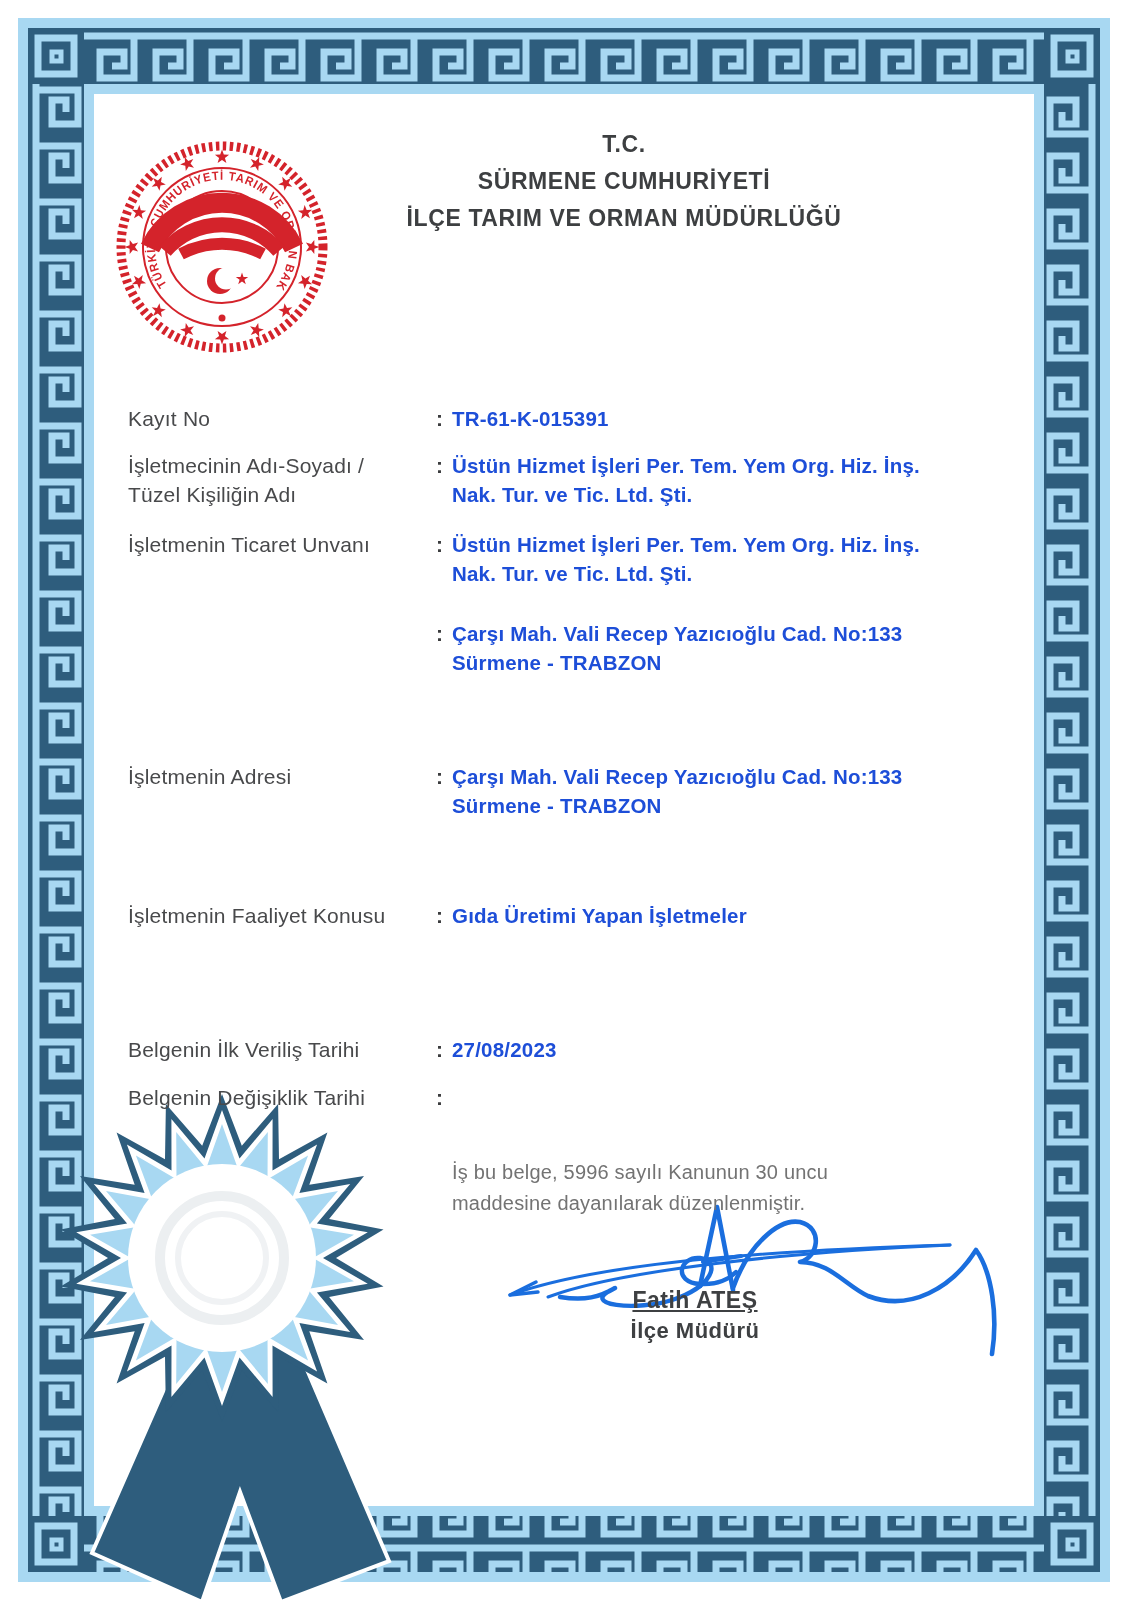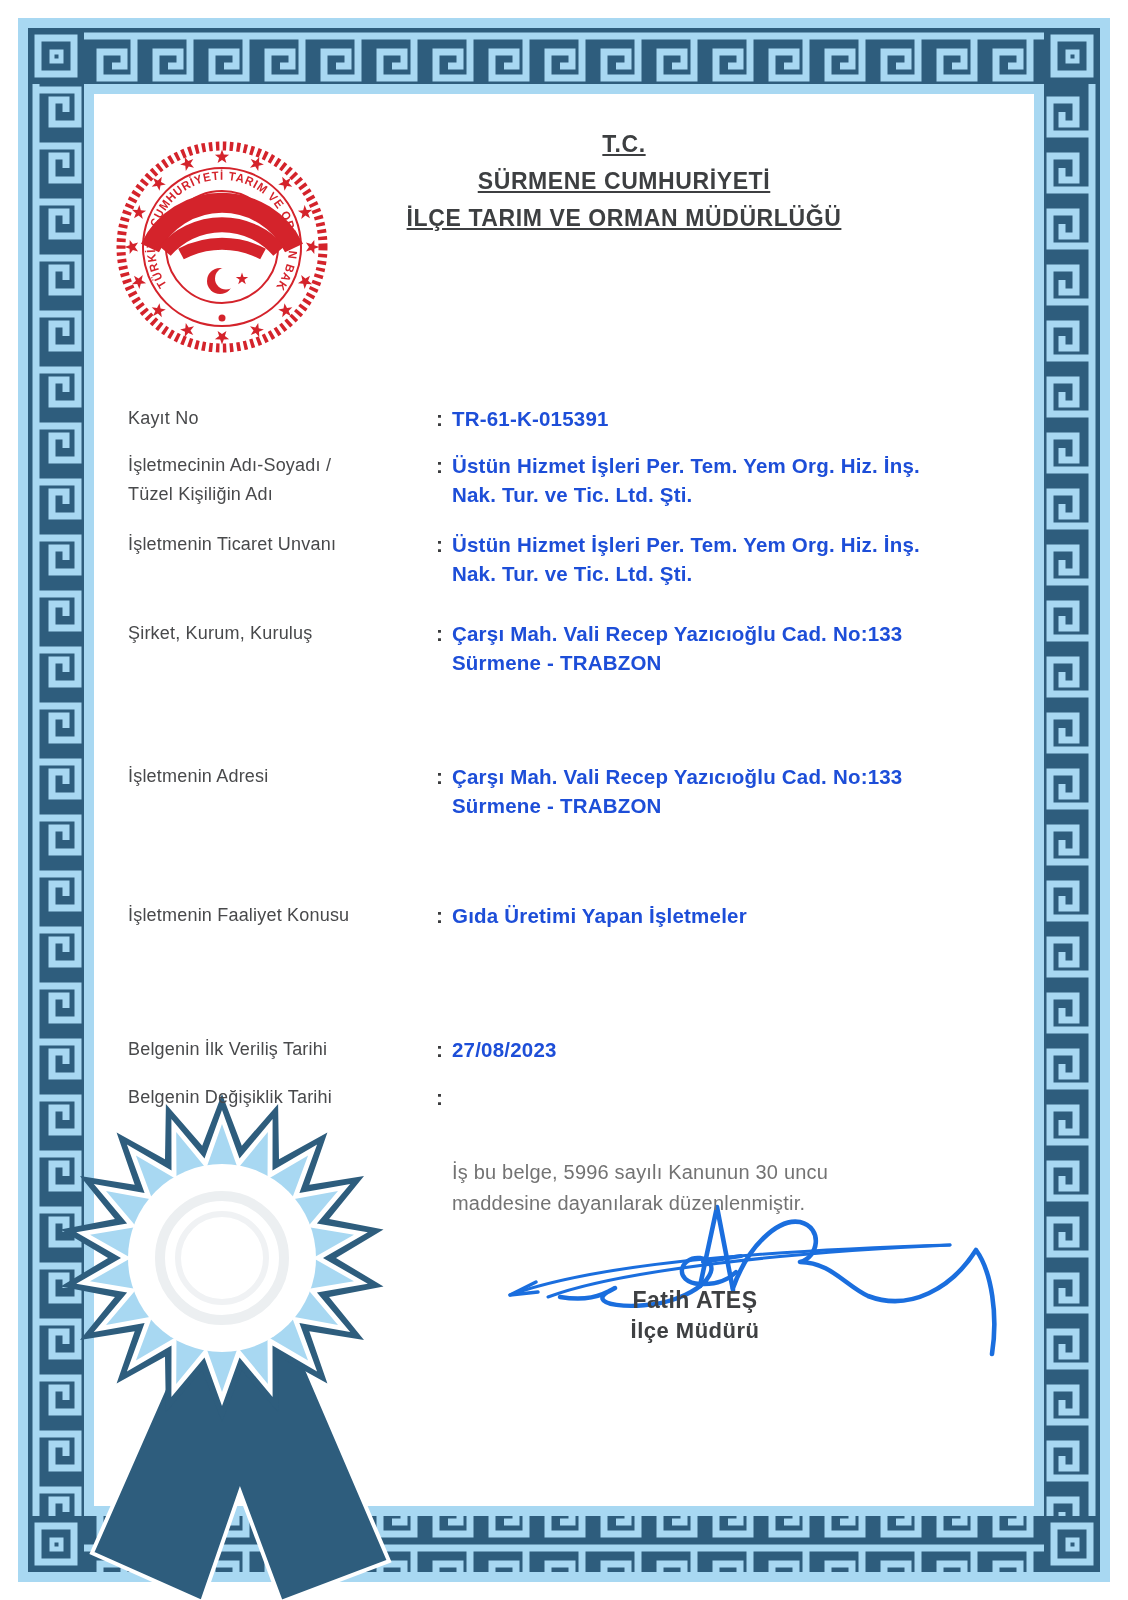--- a/index.html
+++ b/index.html
@@ -1,29 +1,29 @@
 <!DOCTYPE html>
 <html><head>
 <meta charset="utf-8">
 <style>
   html,body{margin:0;padding:0;background:#ffffff;}
   .stage{position:relative;width:1128px;height:1600px;overflow:hidden;background:#ffffff;
          font-family:"Liberation Sans", sans-serif;}
   .art{position:absolute;left:0;top:0;z-index:0;}
   .txt{position:absolute;z-index:2;}
   .header{left:294px;top:126px;width:660px;text-align:center;color:#3d3f41;
-          font-weight:700;font-size:23px;line-height:37px;letter-spacing:0.6px;text-decoration:underline;}
+          font-weight:700;font-size:23px;line-height:37px;letter-spacing:0.6px;}
   .row{position:absolute;left:0;top:0;width:1034px;z-index:2;}
-  .lbl{position:absolute;left:128px;width:305px;color:#48494b;font-size:18px;line-height:29px;letter-spacing:0.2px;}
+  .lbl{position:absolute;left:128px;width:305px;color:#48494b;font-size:21px;line-height:29px;letter-spacing:0.2px;}
   .sep{position:absolute;left:436px;color:#3a3b3d;font-size:21px;font-weight:700;line-height:29px;}
   .val{position:absolute;left:452px;width:565px;color:#1d4ed8;font-size:20.5px;font-weight:700;
        line-height:29px;letter-spacing:0.2px;}
   .statement{left:452px;top:1157px;width:470px;color:#737373;font-size:20px;line-height:31px;letter-spacing:0.2px;}
   .signer{left:545px;top:1284px;width:300px;text-align:center;color:#3e4042;}
-  .signer .name{font-size:23px;font-weight:700;line-height:32px;letter-spacing:0.5px;}
+  .signer .name{font-size:23px;font-weight:700;line-height:32px;letter-spacing:0.5px;text-decoration:underline;}
   .signer .role{font-size:22px;font-weight:700;line-height:30px;letter-spacing:0.5px;}
 </style>
 </head>
 <body>
 
 <div class="stage">
 
   <svg class="art" width="1128" height="1600" viewBox="0 0 1128 1600" xmlns="http://www.w3.org/2000/svg" xmlns:xlink="http://www.w3.org/1999/xlink">
     <defs>
 
@@ -164,21 +164,20 @@
     </div>
     <div class="sep">:</div>
     <div class="val">
       <div>Üstün Hizmet İşleri Per. Tem. Yem Org. Hiz. İnş.</div>
       <div>Nak. Tur. ve Tic. Ltd. Şti.</div>
     </div>
   </div>
 
   <div class="row" style="top:619px">
     <div class="lbl">
-      <div>Şirket, Kurum, Kuruluş</div>
     </div>
     <div class="sep">:</div>
     <div class="val">
       <div>Çarşı Mah. Vali Recep Yazıcıoğlu Cad. No:133</div>
       <div>Sürmene - TRABZON</div>
     </div>
   </div>
 
   <div class="row" style="top:762px">
     <div class="lbl">

